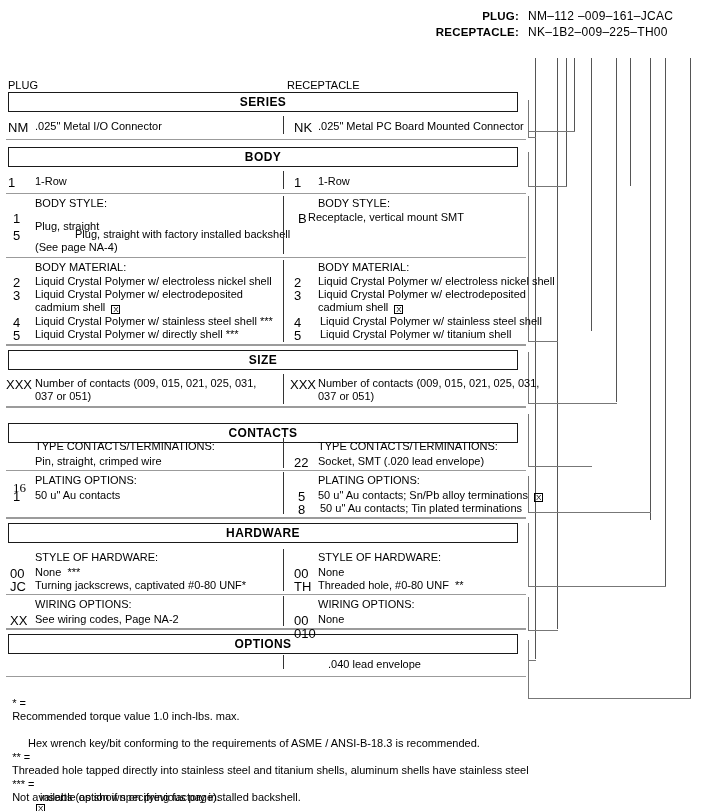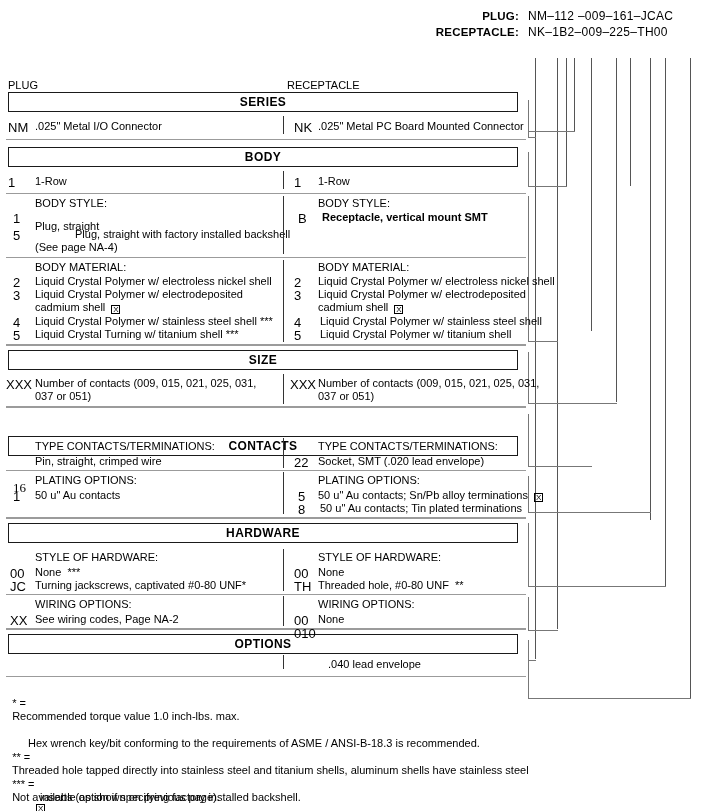--- a/index.html
+++ b/index.html
@@ -116,33 +116,33 @@
 
 <div class="sub" style="left:35px;top:197px;">BODY STYLE:</div>
 <div class="code" style="left:13px;top:211px;">1</div>
 <div class="txt" style="left:35px;top:220px;">Plug, straight</div>
 <div class="code" style="left:13px;top:228px;">5</div>
 <div class="txt" style="left:35px;top:228px;margin-left:40px;">Plug, straight with factory installed backshell</div>
 <div class="txt" style="left:35px;top:241px;">(See page NA-4)</div>
 <div class="vdiv" style="left:283px;top:196px;height:58px;"></div>
 <div class="sub" style="left:318px;top:197px;">BODY STYLE:</div>
 <div class="code" style="left:298px;top:211px;">B</div>
-<div class="txt" style="left:322px;top:211px;font-weight:bold;">Receptacle, vertical mount SMT</div>
+<div class="txt" style="left:308px;top:211px;">Receptacle, vertical mount SMT</div>
 <div class="hr" style="top:257px;"></div>
 
 <div class="sub" style="left:35px;top:261px;">BODY MATERIAL:</div>
 <div class="code" style="left:13px;top:275px;">2</div>
 <div class="txt" style="left:35px;top:275px;">Liquid Crystal Polymer w/ electroless nickel shell</div>
 <div class="code" style="left:13px;top:288px;">3</div>
 <div class="txt" style="left:35px;top:288px;">Liquid Crystal Polymer w/ electrodeposited</div>
 <div class="txt" style="left:35px;top:301px;"><span>cadmium shell</span>&nbsp;&nbsp;<span class="bx">X</span></div>
 <div class="code" style="left:13px;top:315px;">4</div>
 <div class="txt" style="left:35px;top:315px;">Liquid Crystal Polymer w/ stainless steel shell ***</div>
 <div class="code" style="left:13px;top:328px;">5</div>
-<div class="txt" style="left:35px;top:328px;">Liquid Crystal Turning w/ titanium shell ***</div>
+<div class="txt" style="left:35px;top:328px;">Liquid Crystal Polymer w/ directly shell ***</div>
 
 <div class="vdiv" style="left:283px;top:260px;height:82px;"></div>
 <div class="sub" style="left:318px;top:261px;">BODY MATERIAL:</div>
 <div class="code" style="left:294px;top:275px;">2</div>
 <div class="txt" style="left:318px;top:275px;">Liquid Crystal Polymer w/ electroless nickel shell</div>
 <div class="code" style="left:294px;top:288px;">3</div>
 <div class="txt" style="left:318px;top:288px;">Liquid Crystal Polymer w/ electrodeposited</div>
 <div class="txt" style="left:318px;top:301px;"><span>cadmium shell</span>&nbsp;&nbsp;<span class="bx">X</span></div>
 <div class="code" style="left:294px;top:315px;">4</div>
 <div class="txt" style="left:320px;top:315px;">Liquid Crystal Polymer w/ stainless steel shell</div>
@@ -153,21 +153,21 @@
 <div class="secbar" style="top:350px;">SIZE</div>
 <div class="code" style="left:6px;top:377px;">XXX</div>
 <div class="txt" style="left:35px;top:377px;">Number of contacts (009, 015, 021, 025, 031,</div>
 <div class="txt" style="left:35px;top:390px;">037 or 051)</div>
 <div class="vdiv" style="left:283px;top:374px;height:30px;"></div>
 <div class="code" style="left:290px;top:377px;">XXX</div>
 <div class="txt" style="left:318px;top:377px;">Number of contacts (009, 015, 021, 025, 031,</div>
 <div class="txt" style="left:318px;top:390px;">037 or 051)</div>
 <div class="hr2" style="top:406px;"></div>
 
-<div class="secbar" style="top:436px;">CONTACTS</div>
+<div class="secbar" style="top:423px;">CONTACTS</div>
 <div class="sub" style="left:35px;top:440px;">TYPE CONTACTS/TERMINATIONS:</div>
 <div class="code" style="left:13px;top:480px;font-family:Liberation Serif, serif;">16</div>
 <div class="txt" style="left:35px;top:455px;">Pin, straight, crimped wire</div>
 <div class="vdiv" style="left:283px;top:438px;height:30px;"></div>
 <div class="sub" style="left:318px;top:440px;">TYPE CONTACTS/TERMINATIONS:</div>
 <div class="code" style="left:294px;top:455px;">22</div>
 <div class="txt" style="left:318px;top:455px;">Socket, SMT (.020 lead envelope)</div>
 <div class="hr" style="top:470px;"></div>
 
 <div class="sub" style="left:35px;top:474px;">PLATING OPTIONS:</div>

